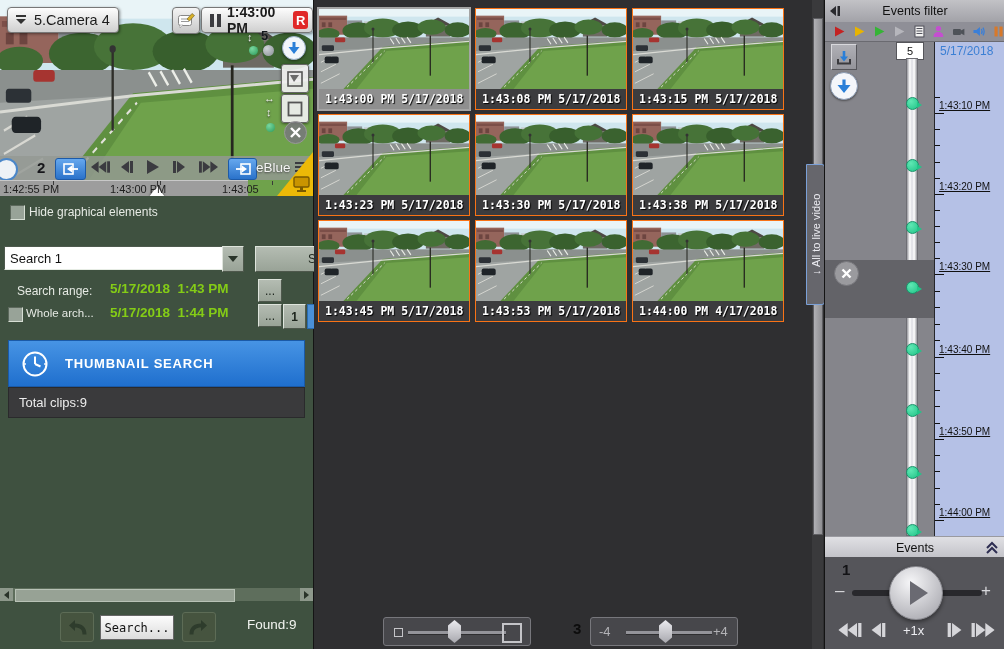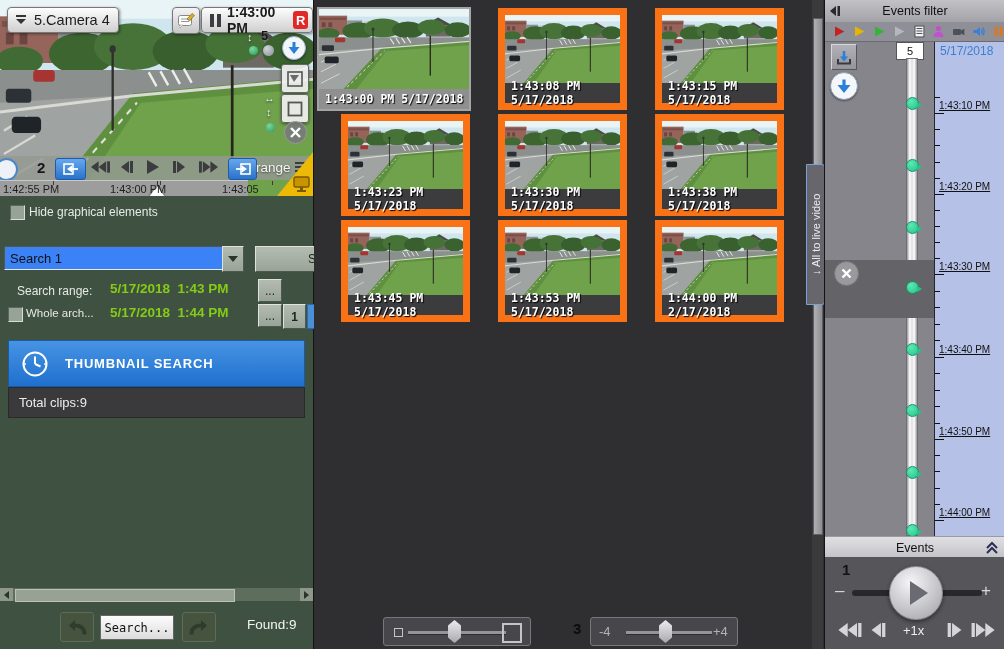--- a/index.html
+++ b/index.html
@@ -64,21 +64,21 @@
       filter:drop-shadow(0 -1px 1px #555);}
   #yellow-corner{position:absolute;right:0;top:152px;width:36px;height:44px;background:#ecb907;
       clip-path:polygon(100% 0,100% 100%,0 100%);}
   #yellow-corner svg{position:absolute;right:2px;bottom:3px;}
 
   
   .gp-label{position:absolute;color:#e6eae4;font-size:12px;}
   .checkbox{position:absolute;width:13px;height:13px;background:#98a398;
       border-top:1px solid #5c685c;border-left:1px solid #5c685c;
       border-bottom:1px solid #d6ded4;border-right:1px solid #d6ded4;}
-  #combo{position:absolute;left:4px;top:246px;width:216px;height:22px;background:#3b82f6;
+  #combo{position:absolute;left:4px;top:246px;width:216px;height:22px;background:#ffffff;
       border-top:1px solid #4e5a4e;border-left:1px solid #4e5a4e;
       border-bottom:1px solid #e6ece4;border-right:1px solid #e6ece4;
       color:#111;font-size:13px;display:flex;align-items:center;padding:0 5px;}
   .gbtn{position:absolute;background:linear-gradient(#b4bcb2,#99a397);
       border-top:1px solid #dee4dc;border-left:1px solid #dee4dc;
       border-bottom:1px solid #4e584c;border-right:1px solid #4e584c;
       color:#1c241c;font-size:12px;display:flex;align-items:center;justify-content:center;}
   #combo-drop{left:222px;top:246px;width:20px;height:24px;}
   .drop-tri{width:0;height:0;border-left:5px solid transparent;border-right:5px solid transparent;
       border-top:6px solid #2a342a;}
@@ -105,22 +105,22 @@
   #search-btn{position:absolute;left:100px;top:615px;width:72px;height:23px;
       background:linear-gradient(#fcfcfc,#dcdcdc);border:1px solid #666;
       color:#111;font-size:12px;font-family:"DejaVu Sans Mono",monospace;
       display:flex;align-items:center;justify-content:center;}
   #found{position:absolute;left:247px;top:617px;color:#f2f4f0;font-size:13.5px;}
 
   
   #center{position:absolute;left:314px;top:0;width:510px;height:649px;background:#2f2f31;}
   #grid{position:absolute;left:4px;top:8px;display:grid;grid-template-columns:repeat(3,152px);
       grid-auto-rows:102px;gap:4px 5px;}
-  .thumb{position:relative;display:flex;flex-direction:column;border:7px solid #f97316;
-      background:#222;cursor:pointer;margin-left:23px;}
+  .thumb{position:relative;display:flex;flex-direction:column;border:1px solid #f97316;
+      background:#222;cursor:pointer;}
   .thumb.sel{border:2px solid #a4a4a4;margin:-1px;}
   .timg{width:100%;flex:1;min-height:0;}
   .tcap{height:20px;background:#3c3c3e;color:#fff;font-family:"DejaVu Sans Mono",monospace;
       font-size:11.5px;font-weight:bold;display:flex;align-items:center;padding-left:6px;
       text-shadow:1px 1px 1px #000;}
   .thumb.sel .tcap{background:#8f8f8f;}
   #grid-scrollbar{position:absolute;left:498px;top:0;width:11px;height:649px;background:#3a3a3c;}
   #grid-scroll-thumb{position:absolute;left:0.5px;top:18px;width:10px;height:517px;
       background:linear-gradient(90deg,#b0b0b4,#8e8e92);border:1px solid #5e5e62;box-sizing:border-box;}
   #all-live-tab{position:absolute;left:492px;top:164px;width:17px;height:139px;
@@ -350,21 +350,21 @@
         <svg class="pb-ico" style="left:199px" width="19" height="12">
             <use href="#i-ff" class="tico"></use>
           </svg>
         <div class="blue-btn" style="left:228px;width:27px">
           <svg width="16" height="12">
               <rect x="6" y="1" width="9" height="10" fill="none" stroke="#fff" stroke-width="1.6"></rect>
               <line x1="1" y1="6" x2="10" y2="6" stroke="#fff" stroke-width="1.8"></line>
               <polygon points="7,2.5 7,9.5 12,6" fill="#fff"></polygon>
             </svg>
         </div>
-        <span id="pb-skin">range</span>
+        <span id="pb-skin">eBlue</span>
         <span id="pb-burger">
             <i></i>
             <i></i>
             <i></i>
           </span>
       </div>
 
       <div id="vtimeline">
         <span id="vtl-pointer-line"></span>
         <span id="vtl-pointer"></span>
@@ -501,21 +501,21 @@
         <div class="thumb">
           <svg class="timg" viewBox="0 0 160 84" preserveAspectRatio="none">
             <use href="#scene"></use>
           </svg>
           <div class="tcap">1:43:53 PM 5/17/2018</div>
         </div>
         <div class="thumb">
           <svg class="timg" viewBox="0 0 160 84" preserveAspectRatio="none">
             <use href="#scene"></use>
           </svg>
-          <div class="tcap">1:44:00 PM 2/17/2018</div>
+          <div class="tcap">1:44:00 PM 4/17/2018</div>
         </div>
       </div>
     <div id="grid-scrollbar">
         <span id="grid-scroll-thumb"></span>
       </div>
     <div id="all-live-tab">
         <span id="all-live-text">↓  All to live video</span>
       </div>
 
     <div class="slider-box" style="left:69px">

